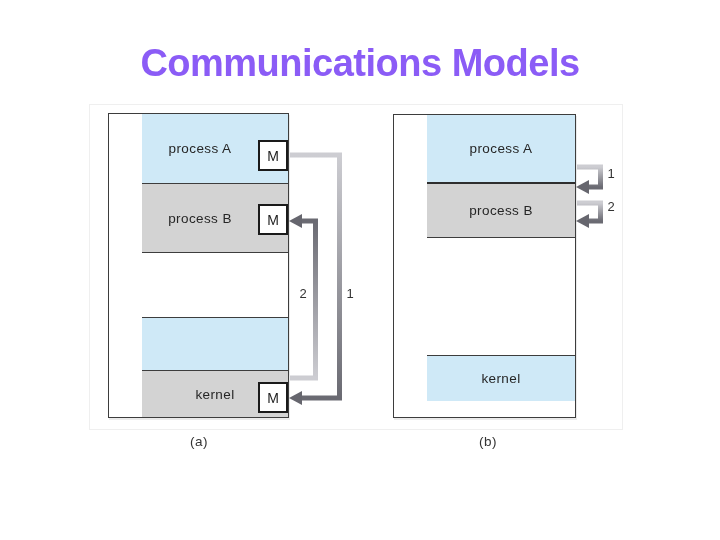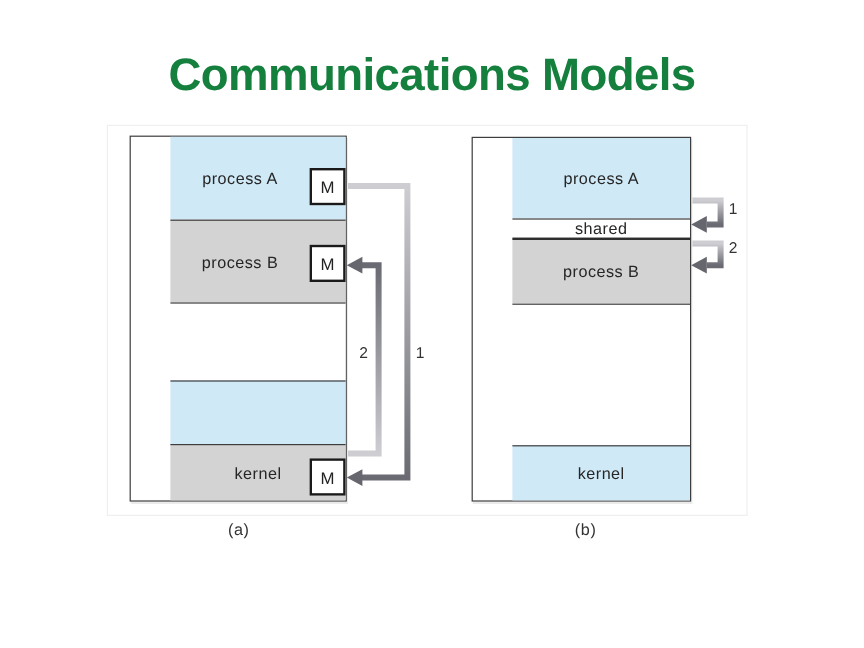--- a/index.html
+++ b/index.html
@@ -15,21 +15,21 @@
     position: absolute;
     left: 0; top: 44px;
     width: 720px;
     margin: 0;
     text-align: center;
     font-family: "Liberation Sans", sans-serif;
     font-weight: 700;
     font-size: 38px;
     line-height: 38px;
     letter-spacing: -0.5px;
-    color: #15803d;
+    color: #8b5cf6;
   }
   .figure-frame {
     position: absolute;
     left: 89px; top: 104px;
     width: 532px; height: 324px;
     border: 1px solid #efefef;
   }
   .diagram {
     position: absolute;
     box-sizing: border-box;
@@ -119,23 +119,20 @@
   </div>
 
   <div class="mbox" style="left:258px; top:140px">M</div>
   <div class="mbox" style="left:258px; top:204px">M</div>
   <div class="mbox" style="left:258px; top:382px">M</div>
 
   <div class="diagram diagram-b">
     <div class="band blue" style="height:67px">
       <span>process A</span>
     </div>
-    <div class="band white bt" style="height:16px">
-      <span>shared</span>
-    </div>
     <div class="band gray bt2" style="height:55px">
       <span>process B</span>
     </div>
     <div class="band white bt" style="height:118px"></div>
     <div class="band blue bt" style="height:46px">
       <span>kernel</span>
     </div>
   </div>
 
   <svg id="arrows" viewBox="0 0 720 540" xmlns="http://www.w3.org/2000/svg">

